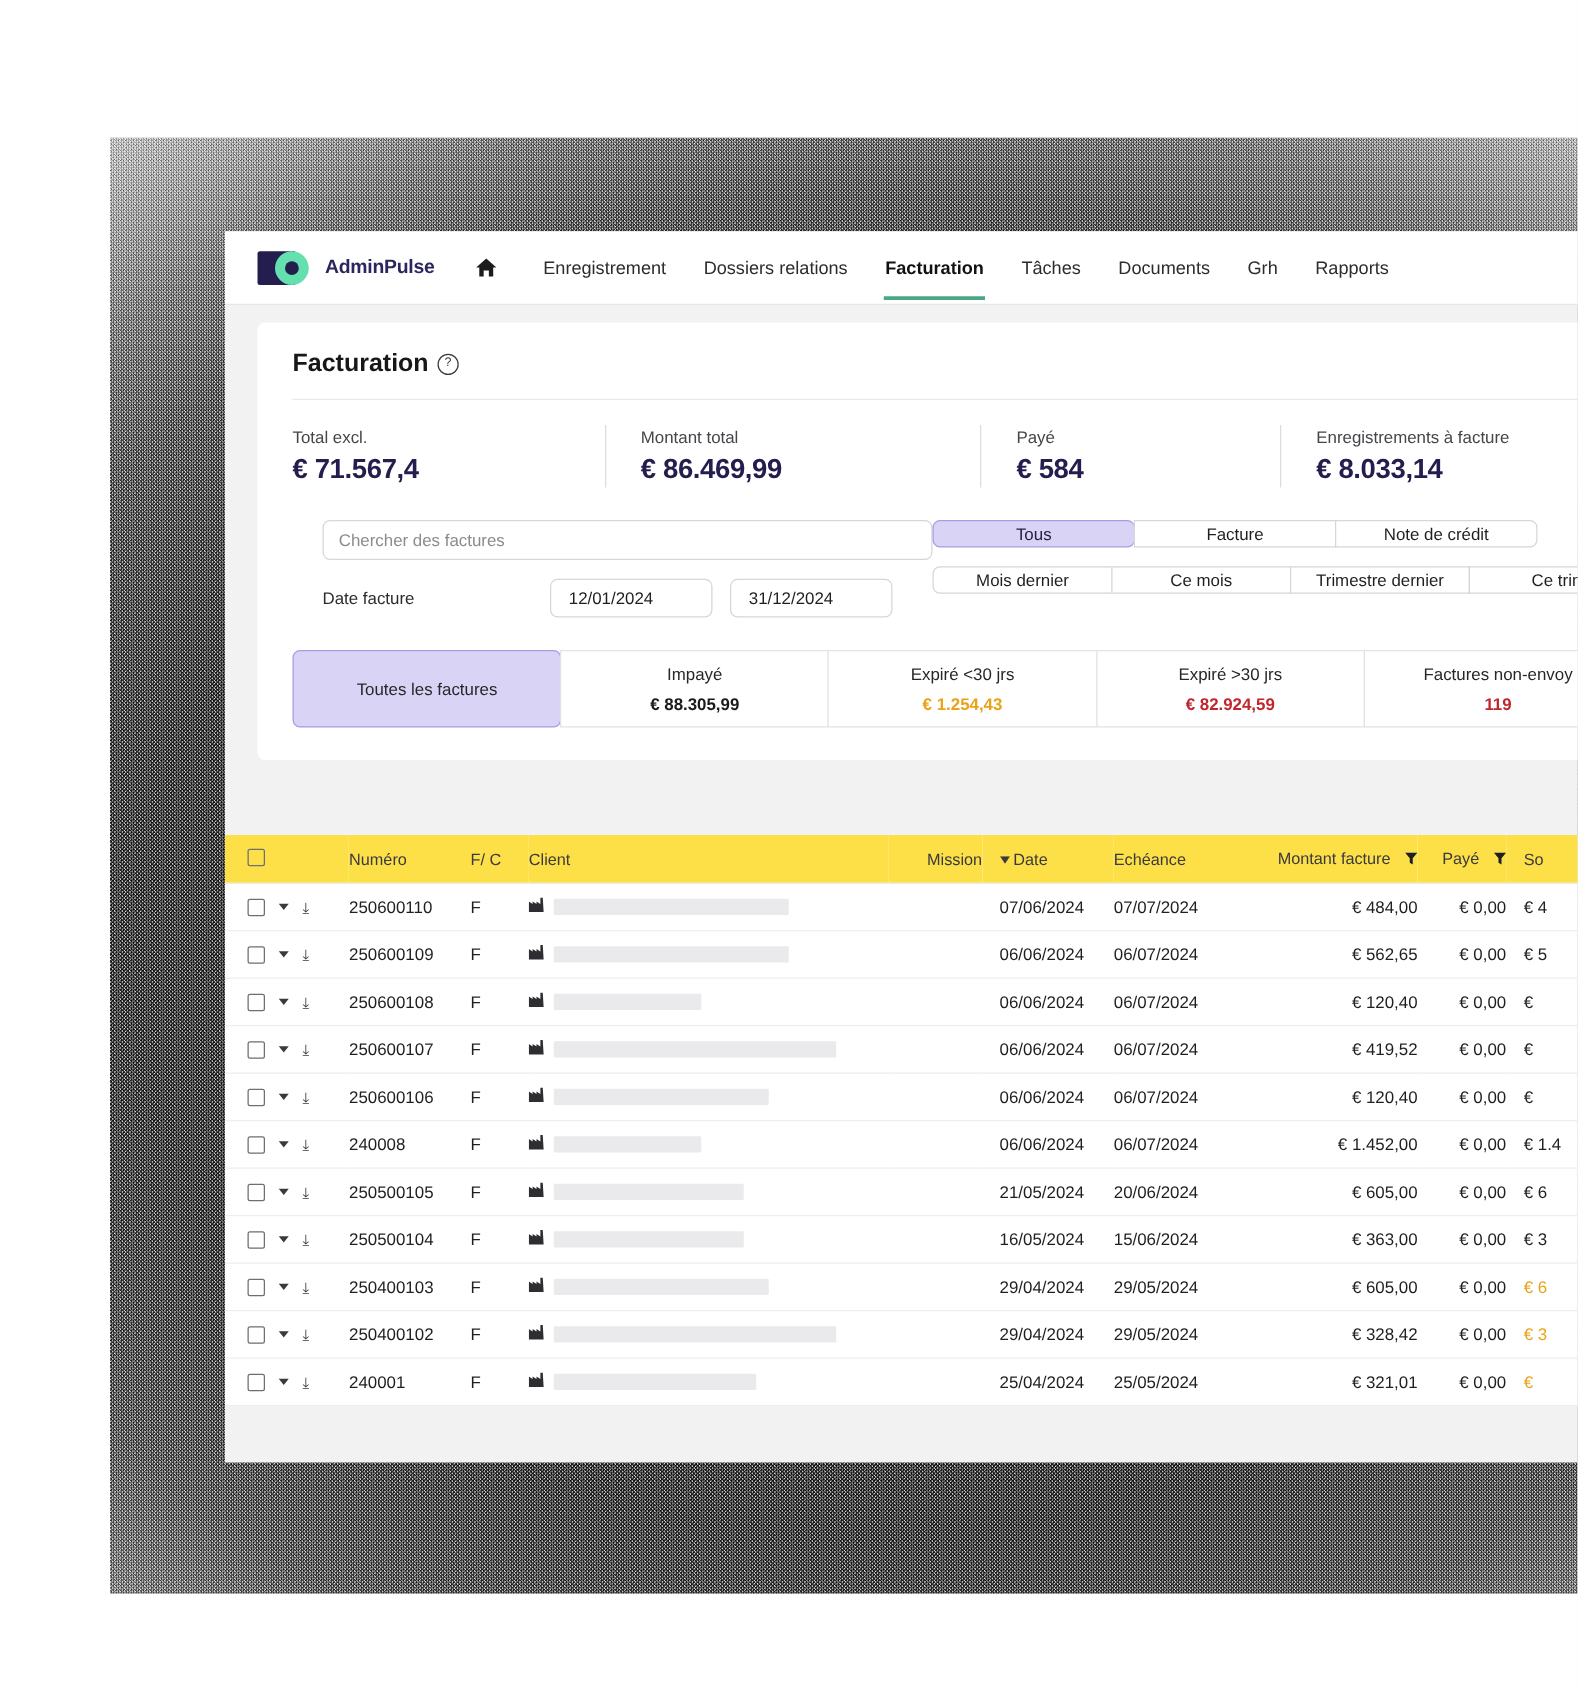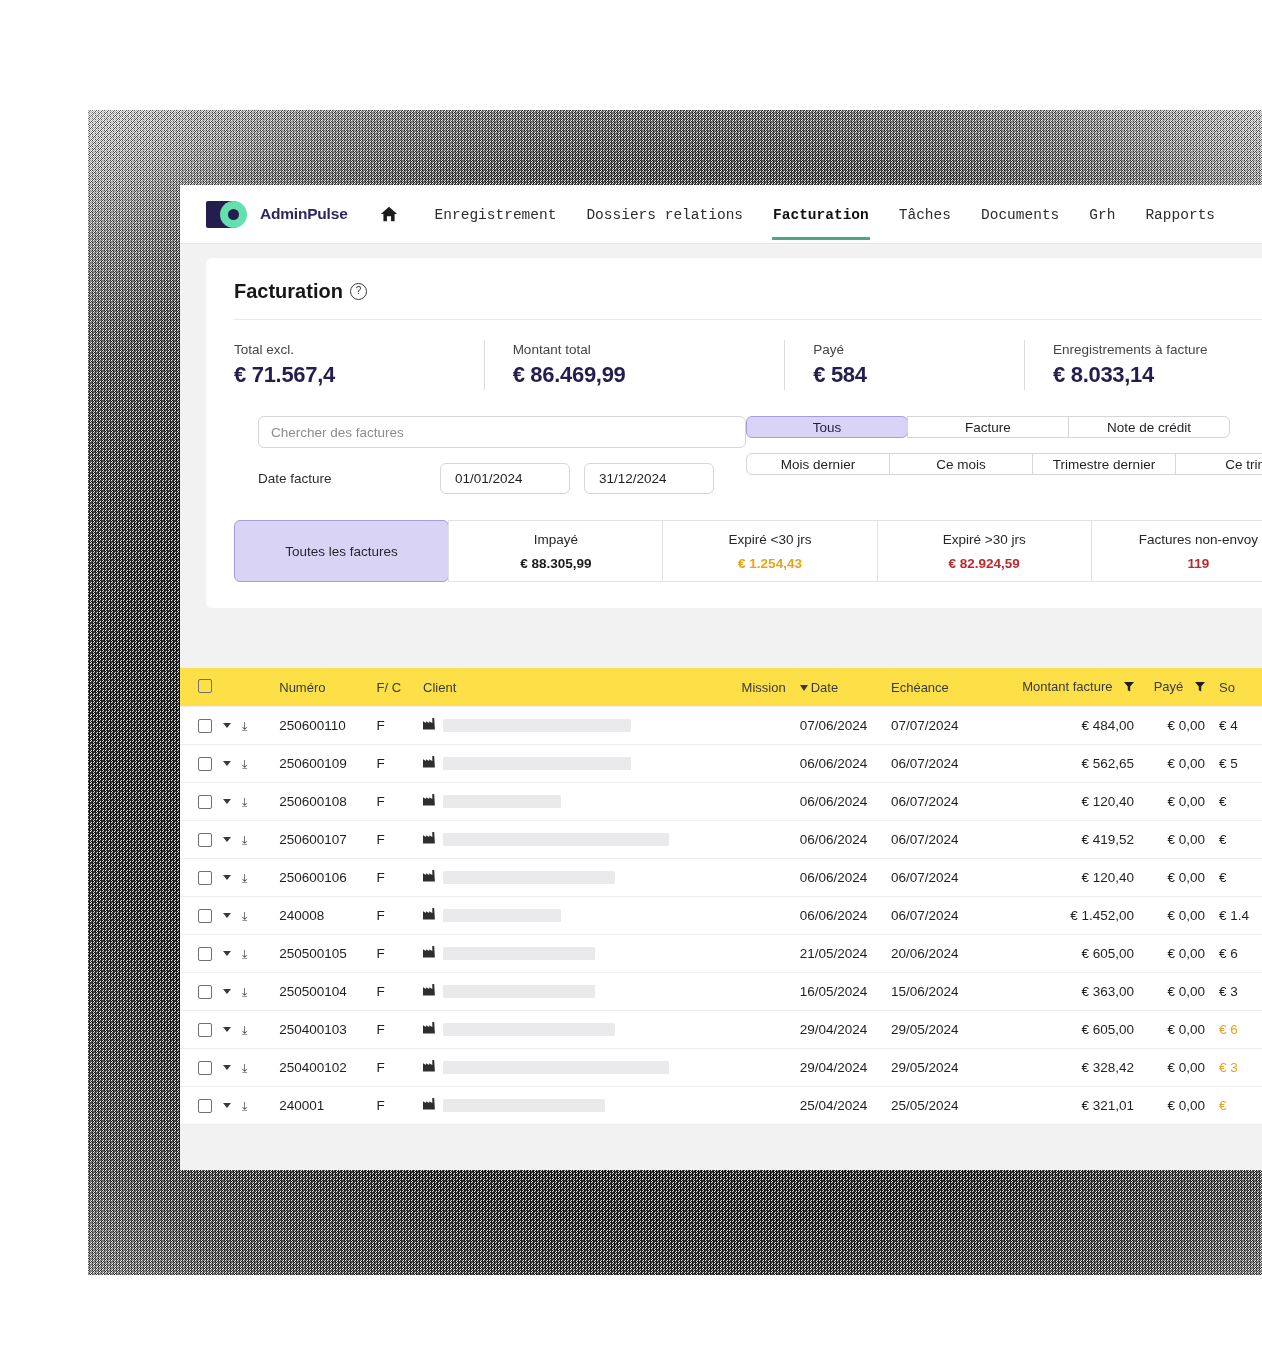--- a/index.html
+++ b/index.html
@@ -64,21 +64,21 @@
     border-bottom:1px solid #e6e6e8;
     position:relative;
   }
   .logo-wrap{display:flex;align-items:center;gap:8px;margin-right:32px;}
   .logo-mark{width:46px;height:27px;position:relative;display:block;}
   .logo-sq{position:absolute;left:0;top:0;width:30px;height:27px;background:#241e4e;border-radius:2px 0 0 2px;}
   .logo-circle{position:absolute;left:14px;top:0;width:27px;height:27px;border-radius:50%;background:#63e0ae;}
   .logo-dot{position:absolute;left:22px;top:8px;width:11px;height:11px;border-radius:50%;background:#241e4e;}
   .logo-text{color:#2b2560;font-size:15.5px;font-weight:bold;letter-spacing:-.2px;}
   .nav-home{margin-right:22px;display:flex;align-items:center;color:#1c1c1e;}
-  .nav-items{display:flex;align-items:flex-end;gap:0;font-family:Liberation Mono, monospace;}
+  .nav-items{display:flex;align-items:flex-end;gap:0;}
   .nav-item{
     font-size:14.5px;color:#2c2c2e;padding:18px 15px 16px;
     position:relative;white-space:nowrap;
   }
   .nav-item.active{font-weight:bold;color:#111113;}
   .nav-item.active::after{
     content:"";position:absolute;left:14px;right:14px;bottom:-1px;height:3px;background:#4aa882;
   }
 
   
@@ -268,21 +268,21 @@
         <div class="kpi-label">Enregistrements à facture</div>
         <div class="kpi-value">€ 8.033,14</div>
       </div>
     </div>
 
     <div class="filters">
       <div class="filters-left">
         <div class="search-input">Chercher des factures</div>
         <div class="date-row">
           <div class="date-label">Date facture</div>
-          <div class="date-input">01/01/2024</div>
+          <div class="date-input">12/01/2024</div>
           <div class="date-input">31/12/2024</div>
         </div>
       </div>
 
       <div class="filters-right">
         <div class="segmented row1">
           <div class="seg selected">Tous</div>
           <div class="seg">Facture</div>
           <div class="seg">Note de crédit</div>
         </div>

